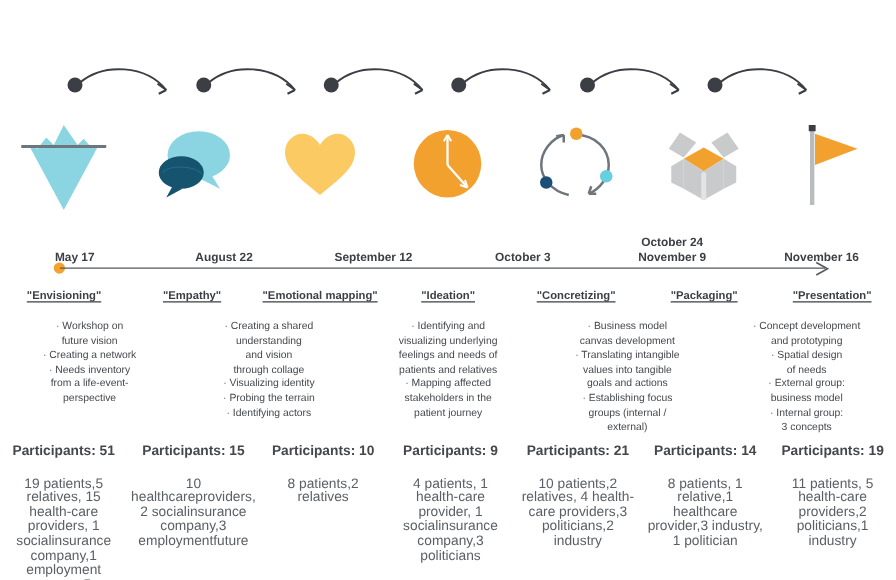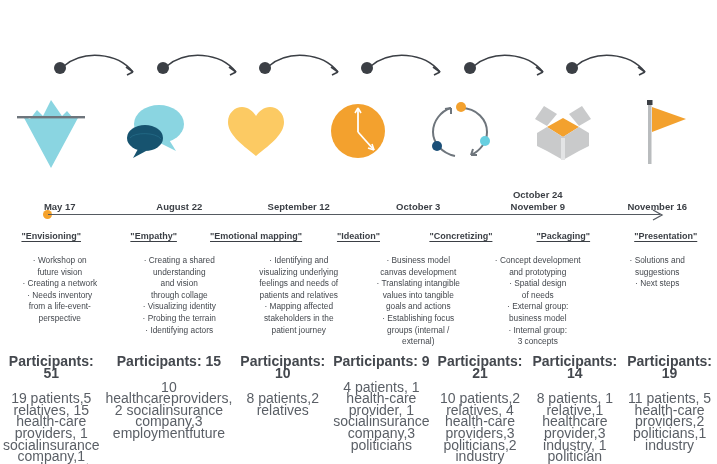--- a/index.html
+++ b/index.html
@@ -160,21 +160,21 @@
     position: absolute;
     left: 0;
     top: 356px;
     width: 717px;
     height: 105px;
     display: flex;
   }
   .part-cell {
     flex: 1 1 0;
     text-align: center;
-    font-size: 14px;
+    font-size: 11px;
     line-height: 11.6px;
     color: #5a5f66;
     padding: 0 3px;
     box-sizing: border-box;
   }
   .part-head {
     display: block;
     font-weight: bold;
     color: #44484e;
   }
@@ -370,25 +370,20 @@
     <div class="desc-cell">
         <span class="bullet-line">· Concept development</span>
         <span class="bullet-line">and prototyping</span>
         <span class="bullet-line">· Spatial design</span>
         <span class="bullet-line">of needs</span>
         <span class="bullet-line">· External group:</span>
         <span class="bullet-line">business model</span>
         <span class="bullet-line">· Internal group:</span>
         <span class="bullet-line">3 concepts</span>
       </div>
-    <div class="desc-cell">
-        <span class="bullet-line">· Solutions and</span>
-        <span class="bullet-line">suggestions</span>
-        <span class="bullet-line">· Next steps</span>
-      </div>
   </div>
 
   <div class="part-row">
     <div class="part-cell">
       <span class="part-head">Participants: 51</span>
       <span class="part-body"><span class="bullet-line">19 patients,</span><span class="bullet-line">5 relatives, 15 health-</span><span class="bullet-line">care providers, 1 social</span><span class="bullet-line">insurance company,</span><span class="bullet-line">1 employment agency,</span><span class="bullet-line">5 politicians,</span><span class="bullet-line">5 industry</span></span>
     </div>
     <div class="part-cell">
       <span class="part-head">Participants: 15</span>
       <span class="part-body"><span class="bullet-line">10 healthcare</span><span class="bullet-line">providers, 2 social</span><span class="bullet-line">insurance company,</span><span class="bullet-line">3 employment</span><span class="bullet-line">future</span></span>

